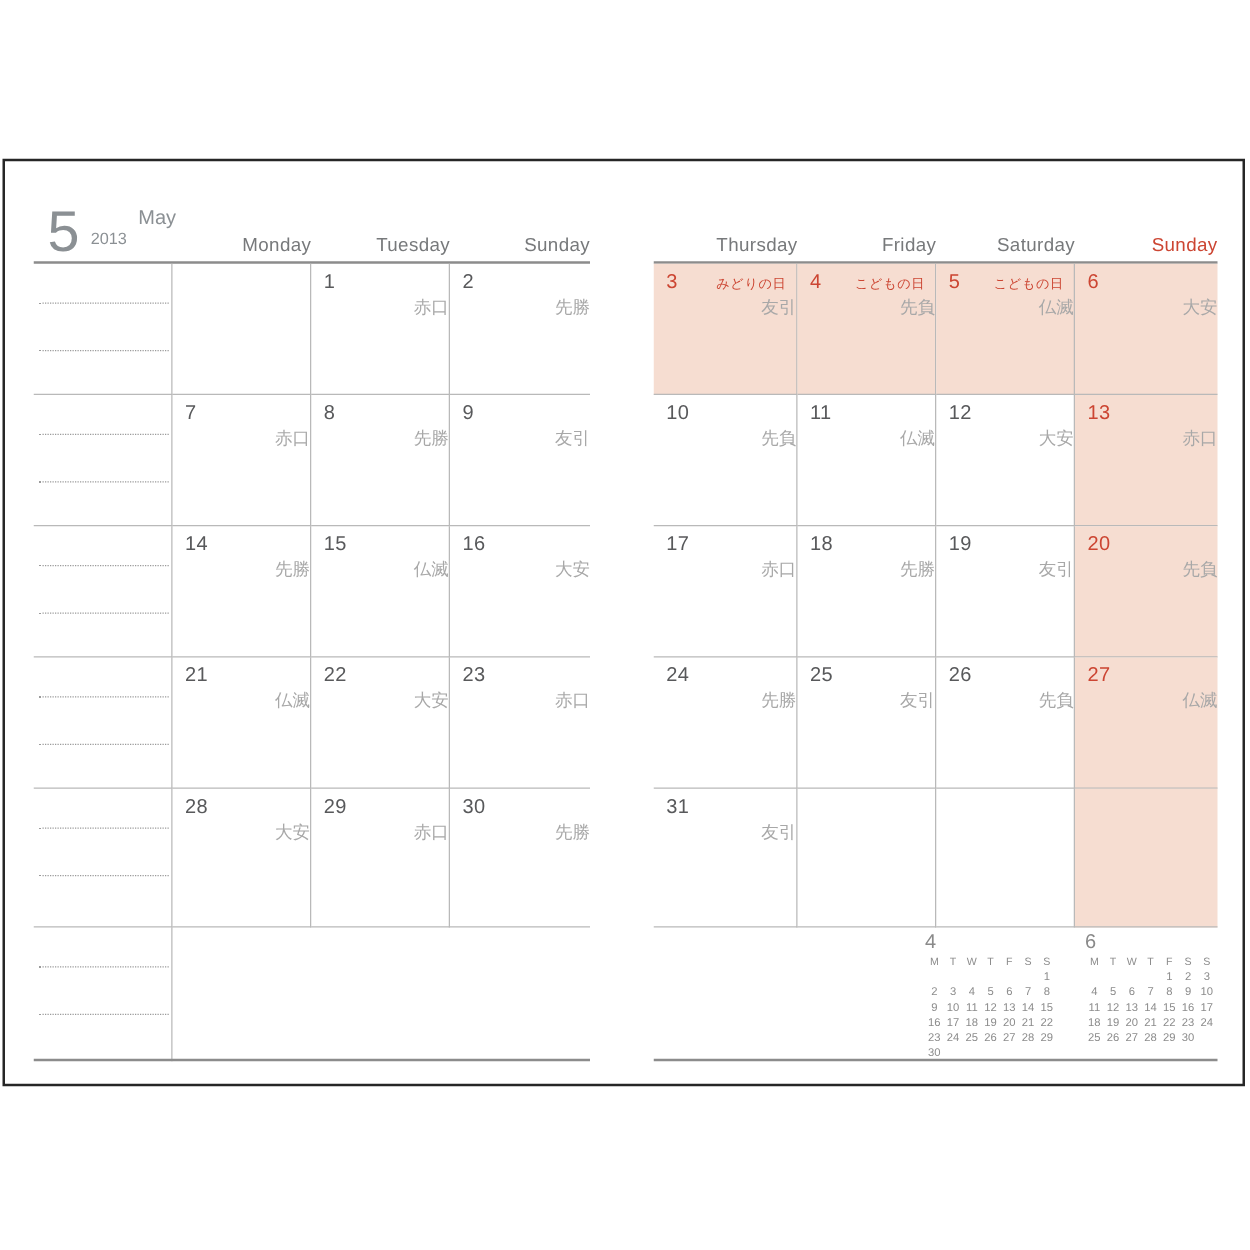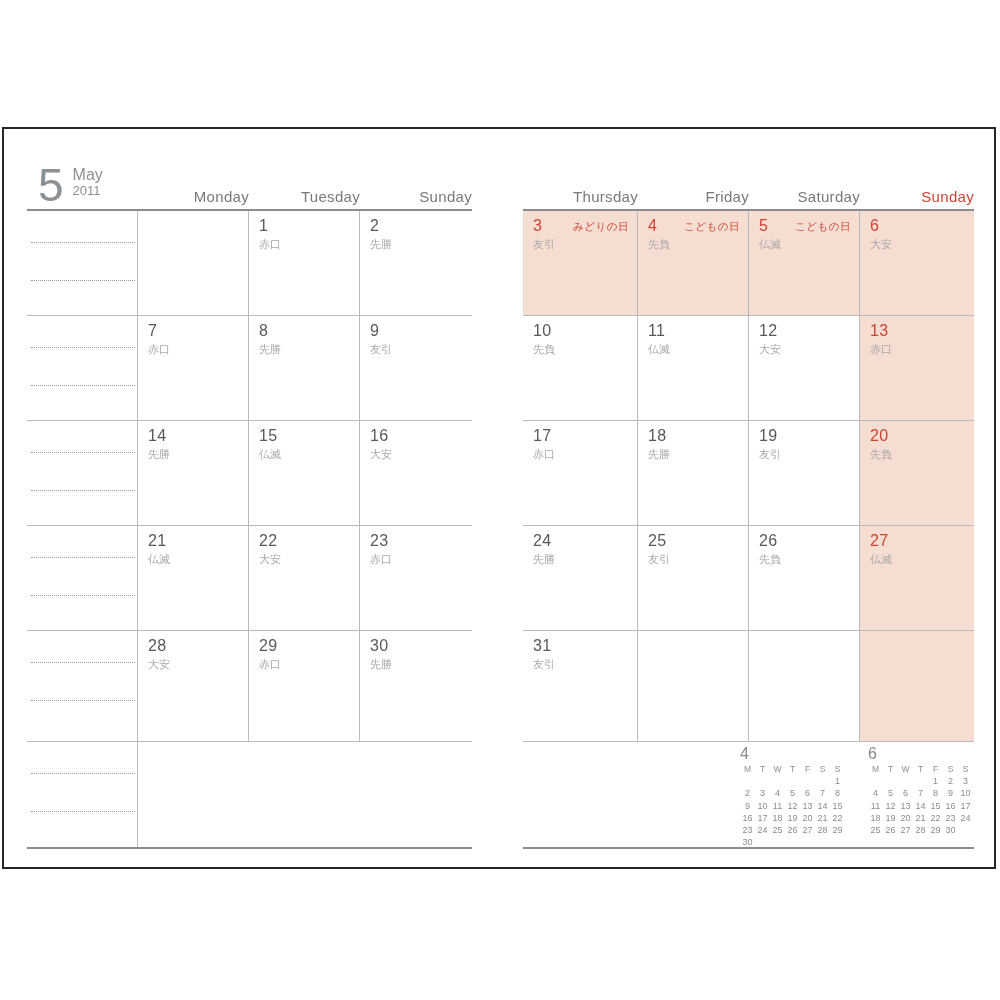--- a/index.html
+++ b/index.html
@@ -12,21 +12,21 @@
     font-family:"Liberation Sans","DejaVu Sans",sans-serif;
   }
   .page-frame{
     position:absolute;left:2px;top:127px;width:994px;height:742px;
     box-sizing:border-box;border:2px solid #262626;background:#fff;
   }
   
   .title-block{position:absolute;left:38px;top:162px;display:flex;}
   .month-num{font-size:46px;line-height:46px;color:#8b9094;}
   .title-sub{margin-left:9px;padding-top:4px;}
-  .month-name{font-size:16px;line-height:18px;color:#8b9094;}
+  .month-name{font-size:16px;line-height:18px;color:#8b9094;margin-left:38px;}
   .year{font-size:13px;line-height:14px;color:#8b9094;}
   
   .dayname{position:absolute;top:188px;text-align:right;font-size:15px;color:#77797b;letter-spacing:0.3px;}
   .c0{left:138px;width:111px}.c1{left:249px;width:111px}.c2{left:360px;width:112px}
   .c3{left:523px;width:115px}.c4{left:638px;width:111px}.c5{left:749px;width:111px}
   .c6{left:860px;width:114px;color:var(--red);}
   
   .hrule{position:absolute;top:209px;height:2px;background:#8c8c8c;}
   .brule{position:absolute;top:847px;height:2px;background:#8c8c8c;}
   .hrule.left,.brule.left{left:27px;width:445px;}
@@ -36,21 +36,21 @@
   #grid-left{left:27px;width:445px;grid-template-columns:111px 111px 111px 112px;}
   #grid-right{left:523px;width:451px;grid-template-columns:115px 111px 111px 114px;}
   .cell{position:relative;box-sizing:border-box;border-right:1px solid #b9b9b9;border-bottom:1px solid #b9b9b9;}
   .cell.pink{background:var(--pink);}
   .last-col{border-right:none;}
   .row-last{border-bottom:none;}
   .merged{grid-column:2/5;border-right:none;}
   .minirow{grid-column:1/5;}
   
   .date{display:block;font-size:16px;color:#58595b;margin:6px 0 0 10px;letter-spacing:0.3px;}
-  .rokuyo{display:block;font-size:11px;color:#a8a8a8;margin:2px 0 0 10px;}
+  .rokuyo{display:block;font-size:14px;color:#a8a8a8;margin:2px 0 0 10px;text-align:right;}
   .holiday{position:absolute;top:9px;right:8px;font-size:10.5px;color:var(--red);letter-spacing:0.5px;}
   .red{color:var(--red);}
   
   .dotline{position:absolute;left:4px;right:2px;border-top:1.5px dotted #9b9b9b;}
   .dl1{top:31px;}.dl2{top:69px;}
   
   .minical{position:absolute;top:3px;width:105px;}
   .mc-title{font-size:16px;line-height:17px;color:#8a8a8a;text-align:center;margin-bottom:2px;}
   .mc-grid{display:grid;grid-template-columns:repeat(7,15px);}
   .mc-cell{height:12.2px;line-height:12.2px;font-size:9px;text-align:center;color:#8c8c8c;}
@@ -59,21 +59,21 @@
 </head>
 <body>
 
 <div class="canvas">
   <div class="page-frame"></div>
 
   <div class="title-block">
     <div class="month-num">5</div>
     <div class="title-sub">
       <div class="month-name">May</div>
-      <div class="year">2011</div>
+      <div class="year">2013</div>
     </div>
   </div>
 
   <div class="dayname c0">Monday</div>
   <div class="dayname c1">Tuesday</div>
   <div class="dayname c2">Sunday</div>
   <div class="dayname c3">Thursday</div>
   <div class="dayname c4">Friday</div>
   <div class="dayname c5">Saturday</div>
   <div class="dayname c6">Sunday</div>

